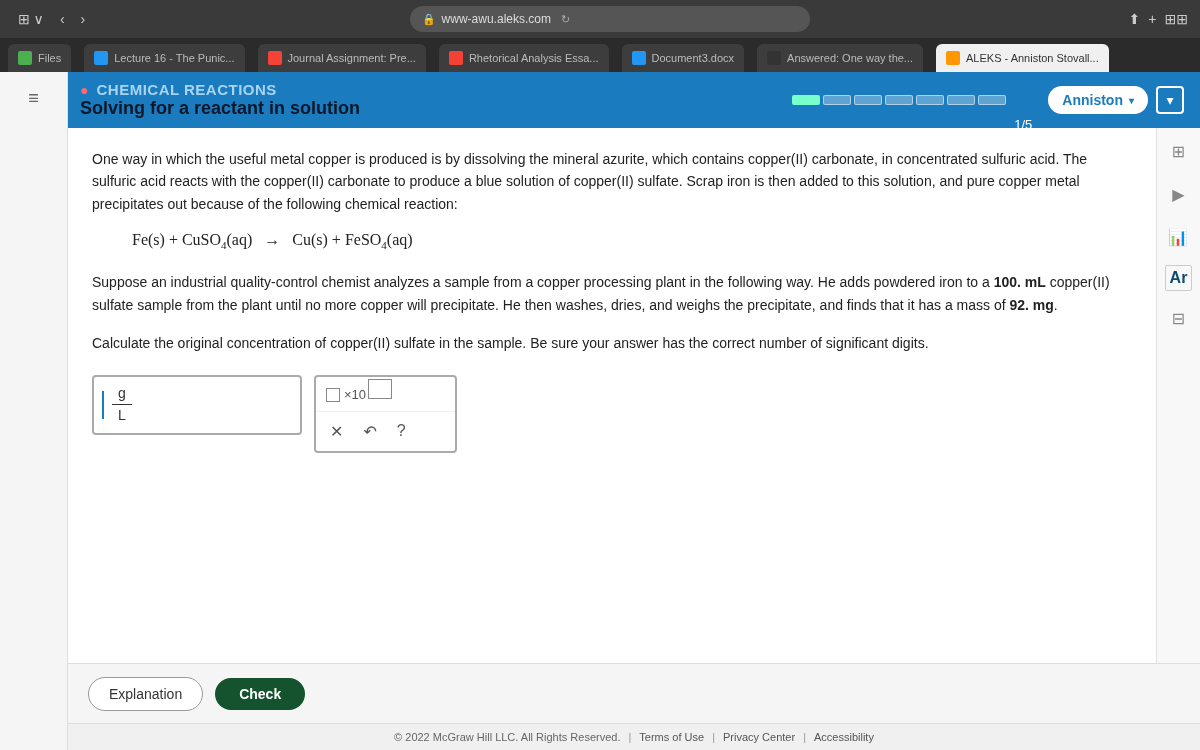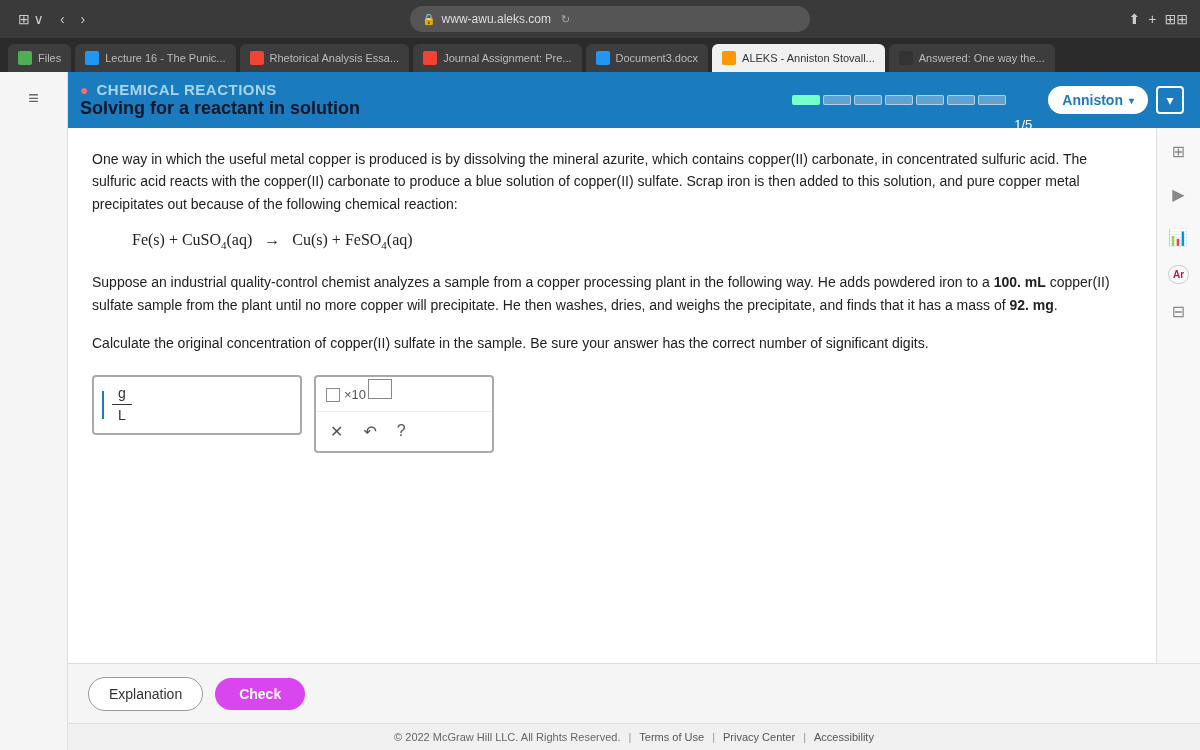--- a/index.html
+++ b/index.html
@@ -7,21 +7,21 @@
 
     
     .browser-chrome { background: #3a3a3a; height: 38px; display: flex; align-items: center; padding: 0 12px; gap: 8px; }
     .nav-buttons { display: flex; gap: 4px; align-items: center; }
     .nav-btn { background: none; border: none; color: #ccc; cursor: pointer; font-size: 14px; padding: 4px 6px; }
     .address-bar { flex: 1; background: #555; border-radius: 16px; height: 26px; display: flex; align-items: center; padding: 0 12px; gap: 6px; color: #ddd; font-size: 12px; max-width: 400px; margin: 0 auto; }
     .lock-icon { color: #aaa; font-size: 11px; }
     .browser-actions { display: flex; gap: 8px; align-items: center; color: #ccc; font-size: 14px; }
 
     
-    .tabs-bar { background: #2b2b2b; height: 34px; display: flex; align-items: flex-end; padding: 0 8px; gap: 4px; overflow: hidden; }
+    .tabs-bar { background: #2b2b2b; height: 34px; display: flex; align-items: flex-end; padding: 0 8px; gap: 13px; overflow: hidden; }
     .tab { background: #3d3d3d; border-radius: 6px 6px 0 0; height: 28px; display: flex; align-items: center; padding: 0 10px; gap: 6px; font-size: 11px; color: #bbb; cursor: pointer; min-width: 0; max-width: 180px; white-space: nowrap; overflow: hidden; text-overflow: ellipsis; flex-shrink: 1; }
     .tab.active { background: #f0f0f0; color: #333; }
     .tab-icon { width: 14px; height: 14px; border-radius: 2px; flex-shrink: 0; }
     .tab-icon.green { background: #4caf50; }
     .tab-icon.blue { background: #2196f3; }
     .tab-icon.red { background: #f44336; }
     .tab-icon.orange { background: #ff9800; }
     .tab-icon.dark { background: #333; }
 
     
@@ -61,36 +61,36 @@
     .problem-question { font-size: 14px; line-height: 1.6; color: #222; margin-bottom: 20px; }
 
     
     .answer-area { display: flex; gap: 12px; align-items: flex-start; margin-bottom: 16px; }
     .answer-input-box { border: 2px solid #aaa; border-radius: 4px; width: 210px; height: 60px; display: flex; align-items: center; padding: 4px 8px; gap: 8px; background: white; }
     .input-cursor { width: 2px; height: 28px; background: #1a7bbf; animation: blink 1s infinite; }
     @keyframes blink { 0%,100%{opacity:1} 50%{opacity:0} }
     .unit-label { font-size: 14px; color: #333; display: flex; flex-direction: column; align-items: center; line-height: 1.2; }
     .unit-divider { width: 20px; height: 1px; background: #333; margin: 2px 0; }
 
-    .scientific-box { border: 2px solid #aaa; border-radius: 4px; width: 180px; background: white; }
+    .scientific-box { border: 2px solid #aaa; border-radius: 4px; width: 143px; background: white; }
     .sci-input-row { display: flex; align-items: center; padding: 8px 10px 6px; }
     .checkbox-sci { width: 14px; height: 14px; border: 1px solid #888; margin-right: 4px; }
     .x10-label { font-size: 13px; color: #555; }
     .sup-box { width: 24px; height: 20px; border: 1px solid #888; font-size: 11px; display: flex; align-items: center; justify-content: center; margin-left: 2px; color: #333; vertical-align: super; position: relative; top: -6px; }
     .sci-buttons { display: flex; gap: 12px; align-items: center; padding: 6px 10px; border-top: 1px solid #eee; }
     .sci-btn { background: none; border: none; cursor: pointer; font-size: 16px; color: #555; padding: 4px; }
 
     
     .right-sidebar { width: 44px; background: #f8f8f8; border-left: 1px solid #e0e0e0; display: flex; flex-direction: column; align-items: center; padding: 8px 0; gap: 12px; }
     .rs-icon { color: #888; font-size: 16px; cursor: pointer; padding: 6px; }
 
     
     .bottom-bar { background: #f5f5f5; border-top: 1px solid #ddd; height: 60px; display: flex; align-items: center; padding: 0 20px; gap: 12px; }
     .explanation-btn { background: white; border: 1px solid #999; border-radius: 20px; padding: 8px 20px; font-size: 14px; color: #333; cursor: pointer; }
-    .check-btn { background: #d946ef; border: none; border-radius: 20px; padding: 8px 24px; font-size: 14px; color: white; cursor: pointer; font-weight: 600; }
+    .check-btn { background: #14532d; border: none; border-radius: 20px; padding: 8px 24px; font-size: 14px; color: white; cursor: pointer; font-weight: 600; }
 
     
     .footer { background: #f0f0f0; border-top: 1px solid #ddd; height: 27px; display: flex; align-items: center; justify-content: center; font-size: 11px; color: #666; gap: 4px; }
     .footer-link { color: #555; text-decoration: none; cursor: pointer; }
     .footer-sep { color: #999; margin: 0 4px; }
   </style>
 </head>
 <body>
 
 <div class="browser-chrome">
@@ -115,37 +115,37 @@
   <div class="tab">
     <div class="tab-icon green"></div>
     <span>Files</span>
   </div>
   <div class="tab">
     <div class="tab-icon blue"></div>
     <span>Lecture 16 - The Punic...</span>
   </div>
   <div class="tab">
     <div class="tab-icon red"></div>
+    <span>Journal Assignment: Pre...</span>
+  </div>
+  <div class="tab">
+    <div class="tab-icon red"></div>
     <span>Rhetorical Analysis Essa...</span>
-  </div>
-  <div class="tab">
-    <div class="tab-icon red"></div>
-    <span>Journal Assignment: Pre...</span>
   </div>
   <div class="tab">
     <div class="tab-icon blue"></div>
     <span>Document3.docx</span>
+  </div>
+  <div class="tab">
+    <div class="tab-icon dark"></div>
+    <span>Answered: One way the...</span>
   </div>
   <div class="tab active">
     <div class="tab-icon orange"></div>
     <span>ALEKS - Anniston Stovall...</span>
-  </div>
-  <div class="tab">
-    <div class="tab-icon dark"></div>
-    <span>Answered: One way the...</span>
   </div>
 </div>
 
 <div class="main-area">
 
   <div class="sidebar">
     <button class="sidebar-menu-btn">≡</button>
   </div>
 
   <div class="content-wrapper">
@@ -224,21 +224,21 @@
             </div>
           </div>
         </div>
 
       </div>
 
       <div class="right-sidebar">
         <span class="rs-icon">⊞</span>
         <span class="rs-icon">▶</span>
         <span class="rs-icon">📊</span>
-        <span class="rs-icon" style="font-size:10px; font-weight:bold; border:1px solid #ccc; padding:3px 4px; border-radius:10px; color:#be185d;">Ar</span>
+        <span class="rs-icon" style="font-size:16px; font-weight:bold; border:1px solid #ccc; padding:3px 4px; border-radius:2px; color:#0c4a6e;">Ar</span>
         <span class="rs-icon">⊟</span>
       </div>
 
     </div>
 
     <div class="bottom-bar">
       <button class="explanation-btn">Explanation</button>
       <button class="check-btn">Check</button>
     </div>
 

